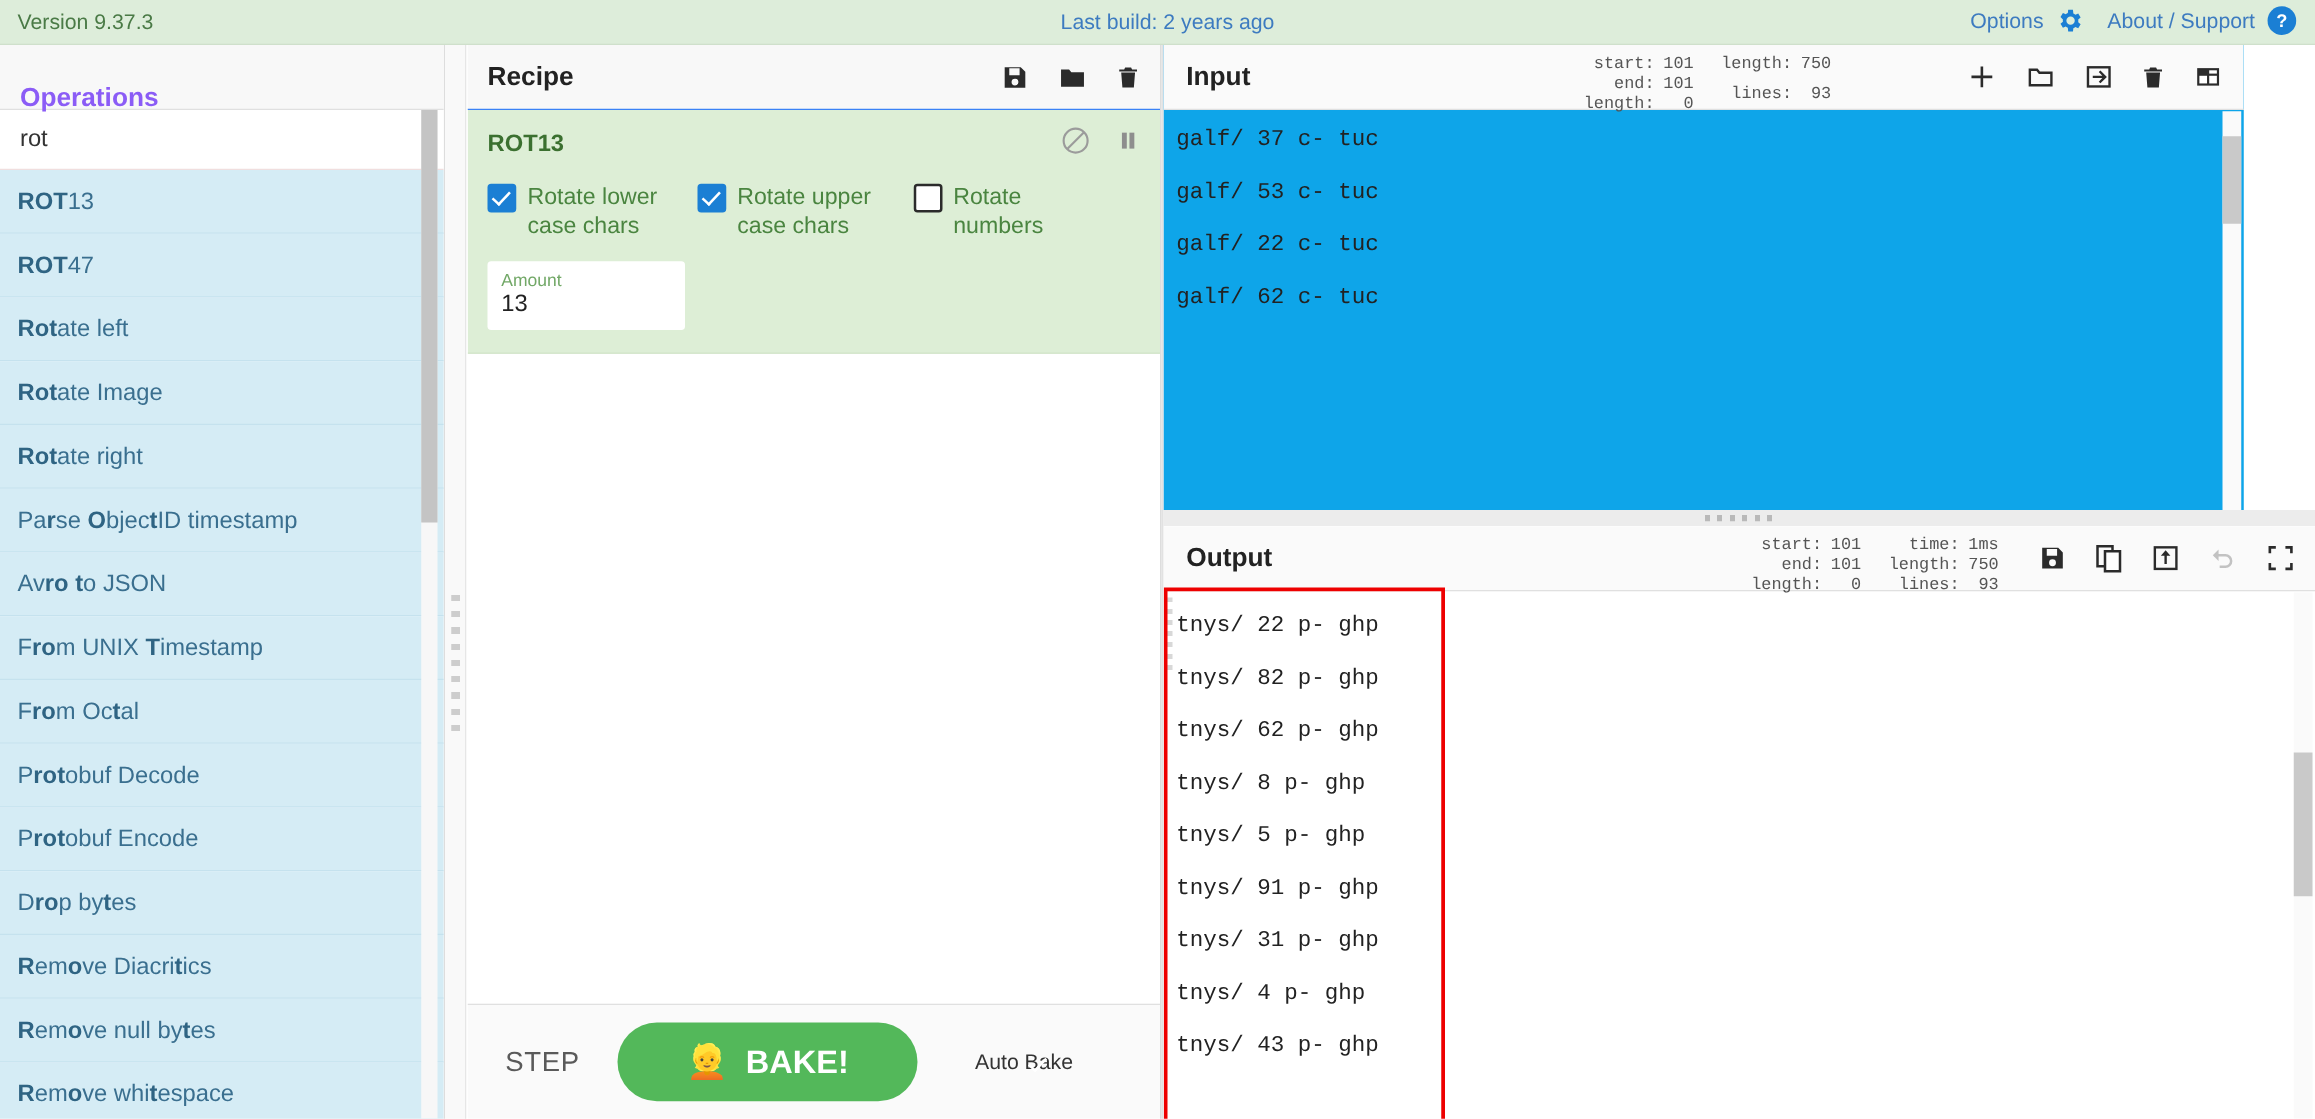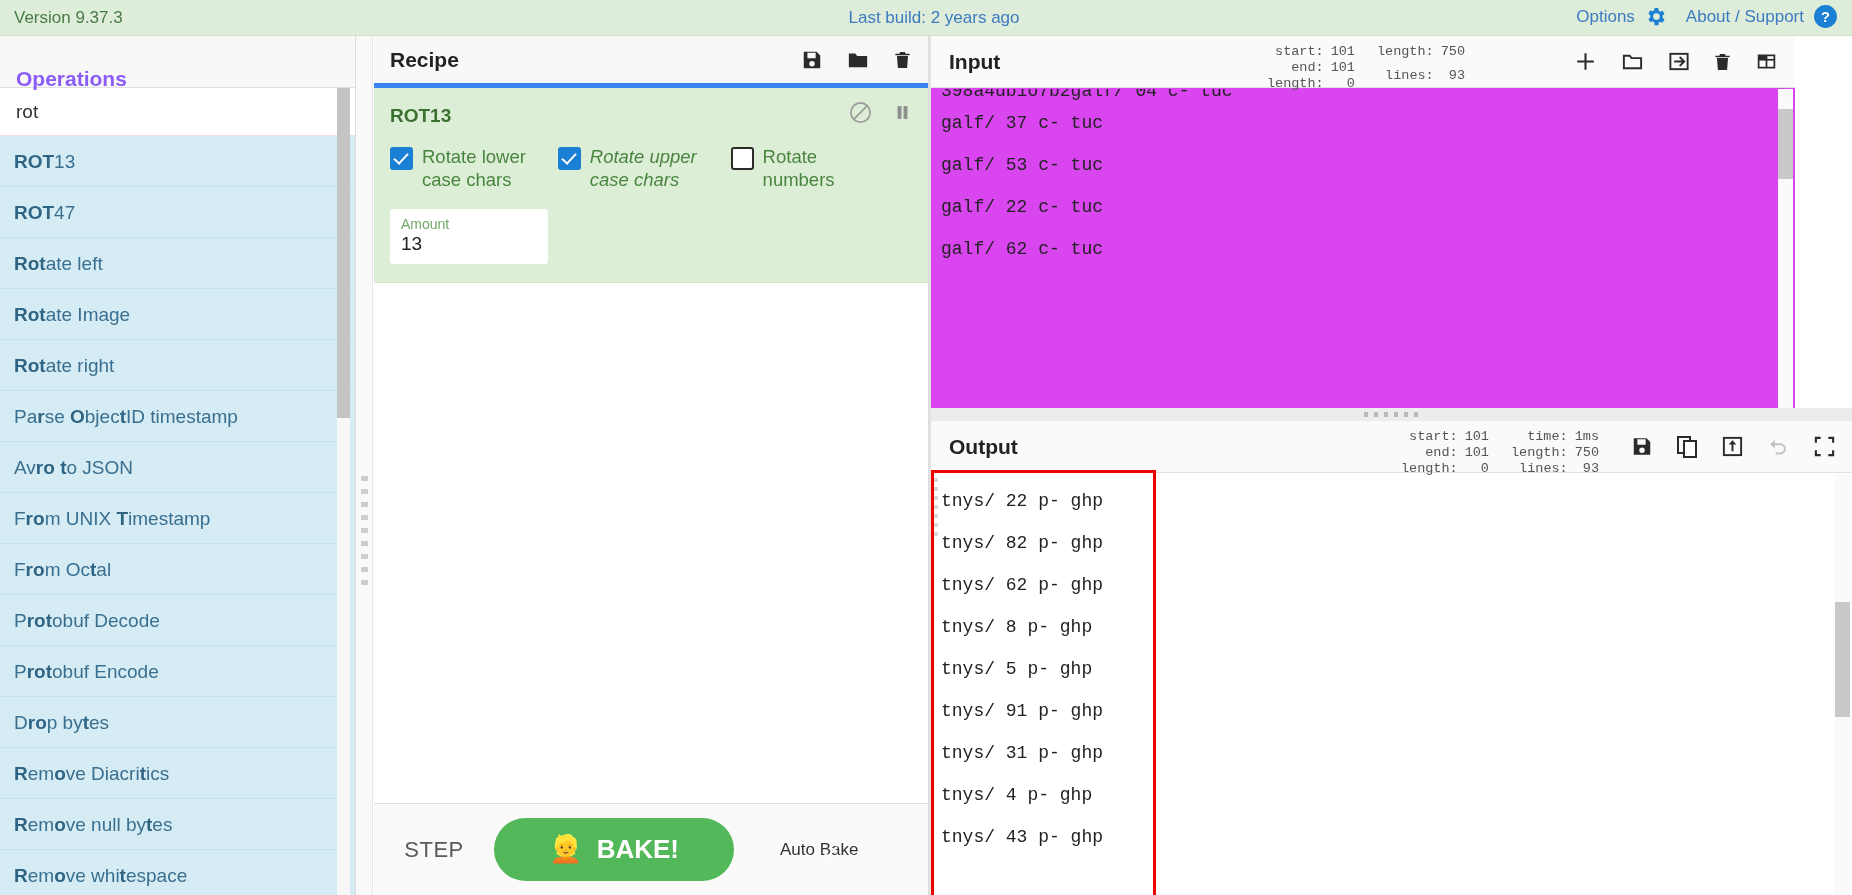--- a/index.html
+++ b/index.html
@@ -105,21 +105,21 @@
 
   #recipe-pane {
     position: absolute; left: 374px; top: 36px;
     width: 555px; height: 859px;
     background: #fff;
     overflow: hidden;
     border-right: 1px solid #ddd;
   }
   #recipe-header {
     height: 52px; background: #f8f8f8;
-    border-bottom: 5px solid #3b82f6;
+    border-bottom: 1px solid #3b82f6;
     display: flex; align-items: center;
     padding: 0 16px;
     gap: 40px;
   }
   #recipe-header .title { font-size: 21px; font-weight: bold; color: #222; flex: 1; }
   #recipe-header .tools { display: flex; gap: 23px; align-items: center; }
   #recipe-header .tools .ic { cursor: pointer; }
 
   #recipe-list { position: relative; }
   .op-block {
@@ -137,21 +137,21 @@
     display: flex; gap: 22px; align-items: center;
   }
   .op-args-checks {
     display: flex; align-items: flex-start; gap: 0;
   }
   .arg-check {
     display: flex; align-items: flex-start;
     margin-right: 18px;
   }
   .arg-check.w1 { width: 150px; }
-  .arg-check.w2 { width: 155px; font-style: italic; }
+  .arg-check.w2 { width: 155px; }
   .cbox {
     width: 23px; height: 23px; flex: 0 0 23px;
     border-radius: 3px;
     margin-top: 2px; margin-right: 9px;
     cursor: pointer;
   }
   .cbox.on { background: #1b7fd4; position: relative; }
   .cbox.on::after {
     content: ""; position: absolute;
     left: 7px; top: 3px; width: 6px; height: 12px;
@@ -222,21 +222,21 @@
     position: absolute; display: flex; gap: 22px;
     font-family: "Liberation Mono", monospace;
     font-size: 13.5px; color: #555;
   }
   .io-stats .grp { display: grid; grid-template-columns: auto auto; column-gap: 7px; row-gap: 1px; }
   .io-stats .k { text-align: right; }
   .io-stats .v { text-align: right; }
   .io-tools { position: absolute; right: 16px; display: flex; align-items: center; gap: 22px; }
   .io-tools .ic { cursor: pointer; }
 
-  #input-pane { position: absolute; left: 0; top: 0; width: 864px; height: 372px; background: #d946ef; overflow: hidden; }
+  #input-pane { position: absolute; left: 0; top: 0; width: 864px; height: 372px; background: #0ea5e9; overflow: hidden; }
   #input-header .io-stats { right: 330px; top: 8px; }
   #input-text {
     position: absolute; left: 0; top: 53px;
     width: 903px; height: 319px;
     padding: 2px 0 0 10px;
     font-family: "Liberation Mono", monospace;
     font-size: 18px; color: #222;
     line-height: 42px;
     overflow: hidden;
     white-space: pre;
@@ -464,21 +464,21 @@
         <span class="ic">
           <svg width="25" height="21" viewBox="0 0 24 24">
               <rect x="2" y="4" width="20" height="16" fill="#2b2b2b"></rect>
               <rect x="4" y="11" width="7" height="7" fill="#fff"></rect>
               <rect x="13" y="11" width="7" height="7" fill="#fff"></rect>
               <rect x="13" y="6" width="7" height="3" fill="#fff"></rect>
             </svg>
         </span>
       </div>
     </div>
-    <div id="input-text"><div class="clip" style="margin-top: -10px;">398a4ub1o7b2galf/ 04 c- tuc</div><div>galf/ 37 c- tuc</div><div>galf/ 53 c- tuc</div><div>galf/ 22 c- tuc</div><div>galf/ 62 c- tuc</div></div>
+    <div id="input-text"><div>galf/ 37 c- tuc</div><div>galf/ 53 c- tuc</div><div>galf/ 22 c- tuc</div><div>galf/ 62 c- tuc</div></div>
     <div id="input-scroll">
       <div class="thumb"></div>
     </div>
   </div>
 
   <div id="split-h">
     <div class="grip"></div>
   </div>
 
   <div id="output-pane">

